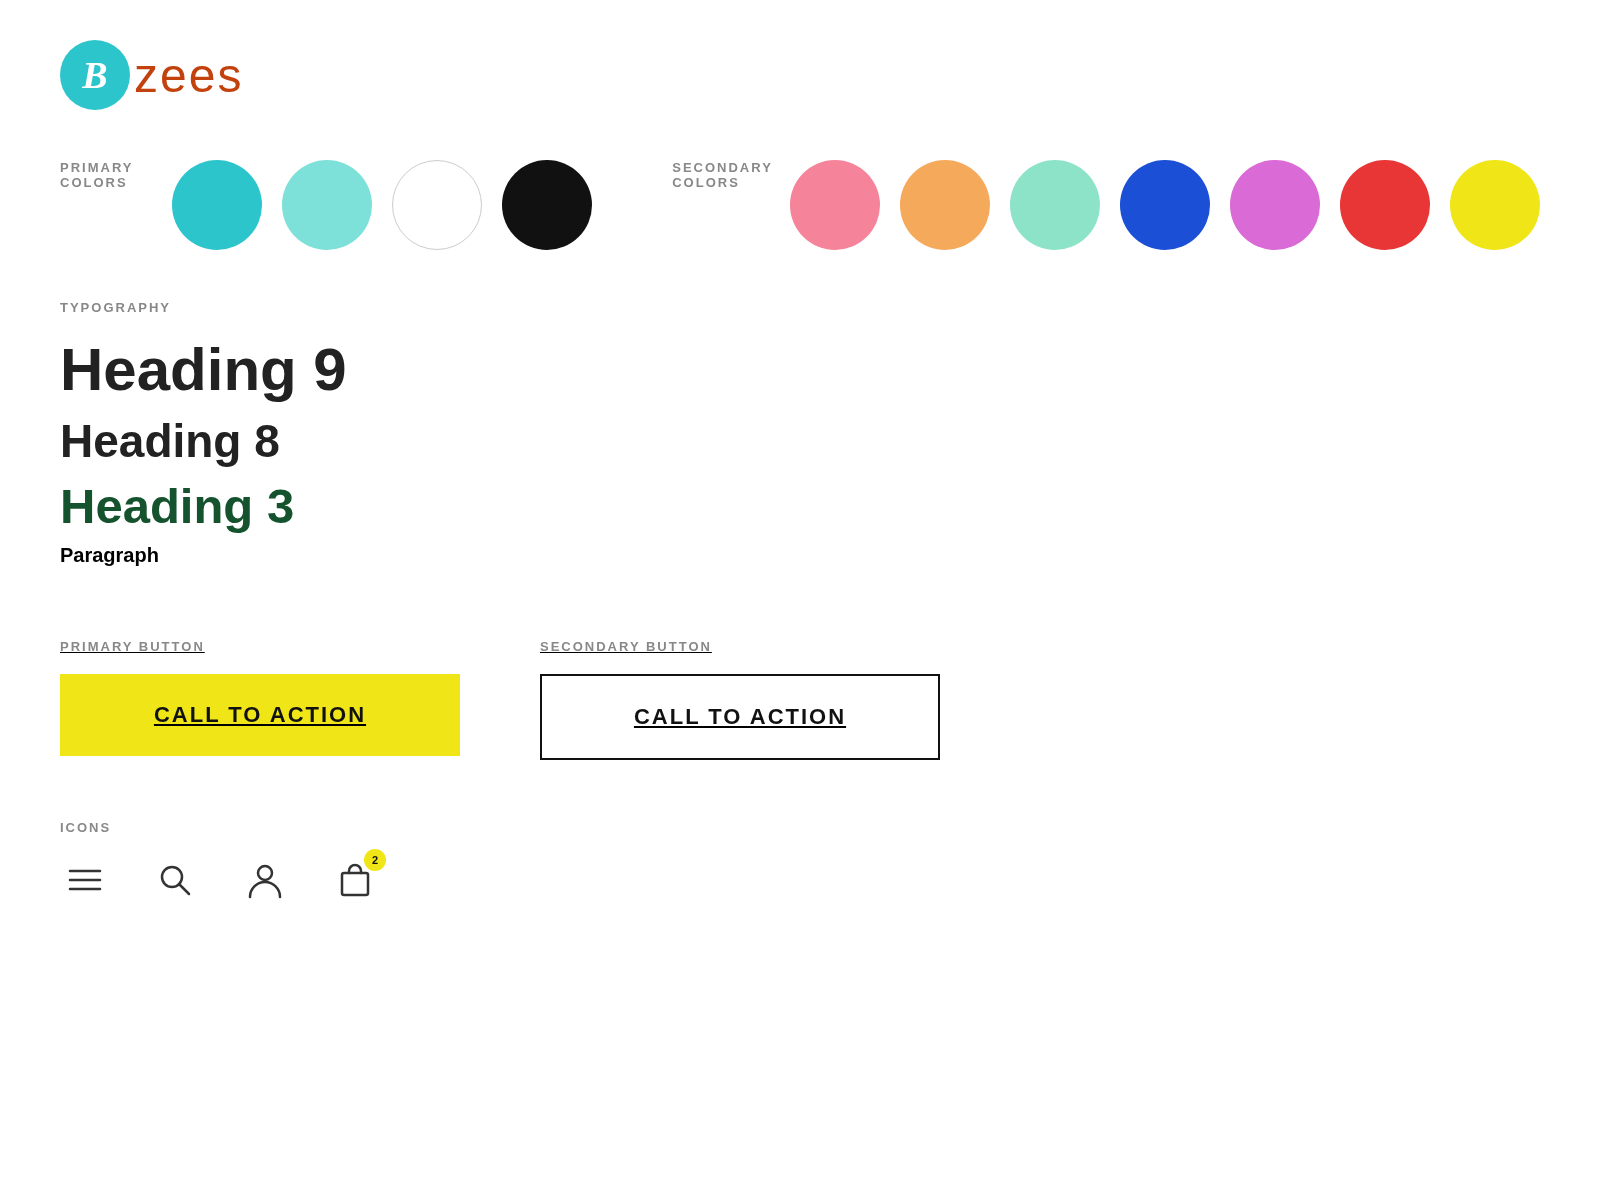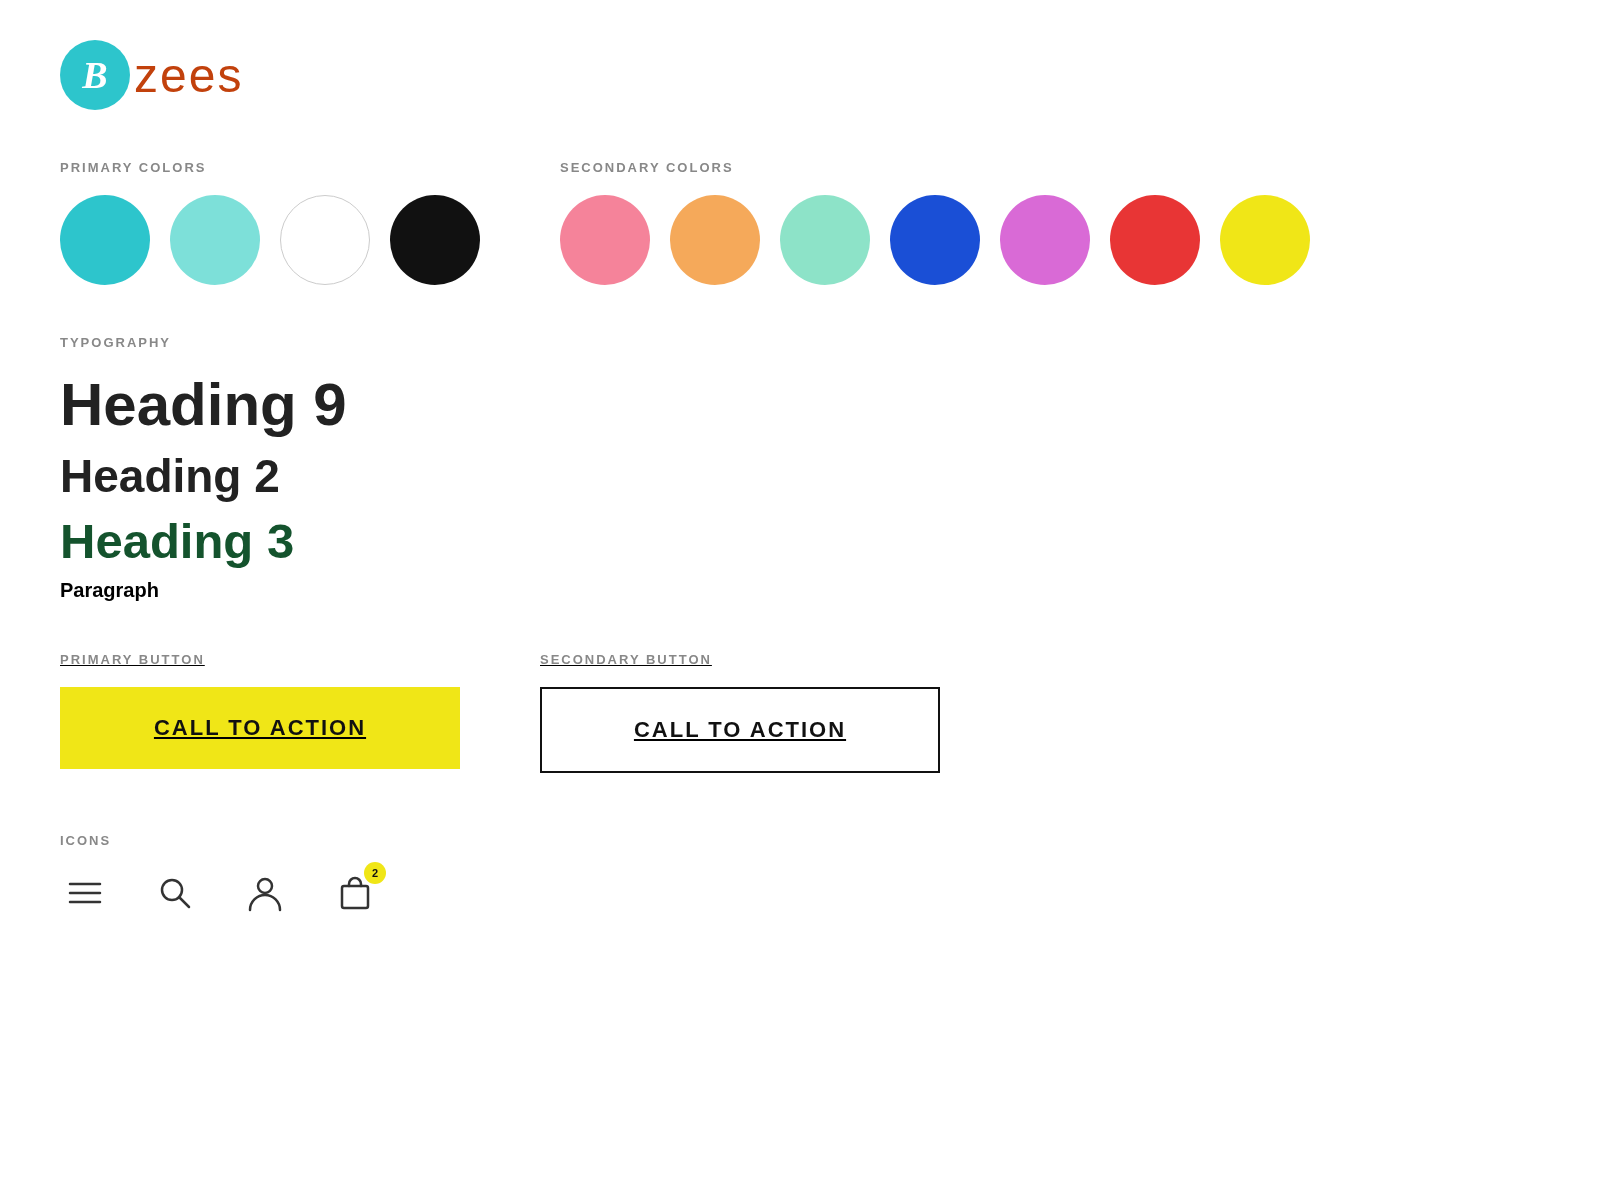--- a/index.html
+++ b/index.html
@@ -52,39 +52,38 @@
     }
 
     
     .colors-row {
       display: flex;
       gap: 80px;
       margin-bottom: 50px;
     }
     .color-group {
       display: flex;
-      flex-direction: column;
     }
     .color-swatches {
       display: flex;
       gap: 20px;
       align-items: center;
     }
     .swatch {
       width: 90px;
       height: 90px;
       border-radius: 50%;
     }
     .swatch-white {
       border: 1.5px solid #ccc;
     }
 
     
     .typography-section {
-      margin-bottom: 50px;
+      margin-bottom: 72px;
     }
     .h1-sample {
       font-size: 60px;
       font-weight: 900;
       color: #222;
       margin-bottom: 10px;
       font-family: 'Arial Black', 'Arial', sans-serif;
     }
     .h2-sample {
       font-size: 46px;
@@ -221,21 +220,21 @@
       <div class="swatch" style="background:#d96ad6;"></div>
       <div class="swatch" style="background:#e83535;"></div>
       <div class="swatch" style="background:#f0e617;"></div>
     </div>
   </div>
 </div>
 
 <div class="typography-section">
   <div class="section-label">TYPOGRAPHY</div>
   <div class="h1-sample">Heading 9</div>
-  <div class="h2-sample">Heading 2</div>
+  <div class="h2-sample">Heading 8</div>
   <div class="h3-sample">Heading 3</div>
   <div class="p-sample">Paragraph</div>
 </div>
 
 <div class="buttons-row">
 
   <div class="button-group">
     <div class="section-label">PRIMARY BUTTON</div>
     <button class="btn-primary">CALL TO ACTION</button>
   </div>

